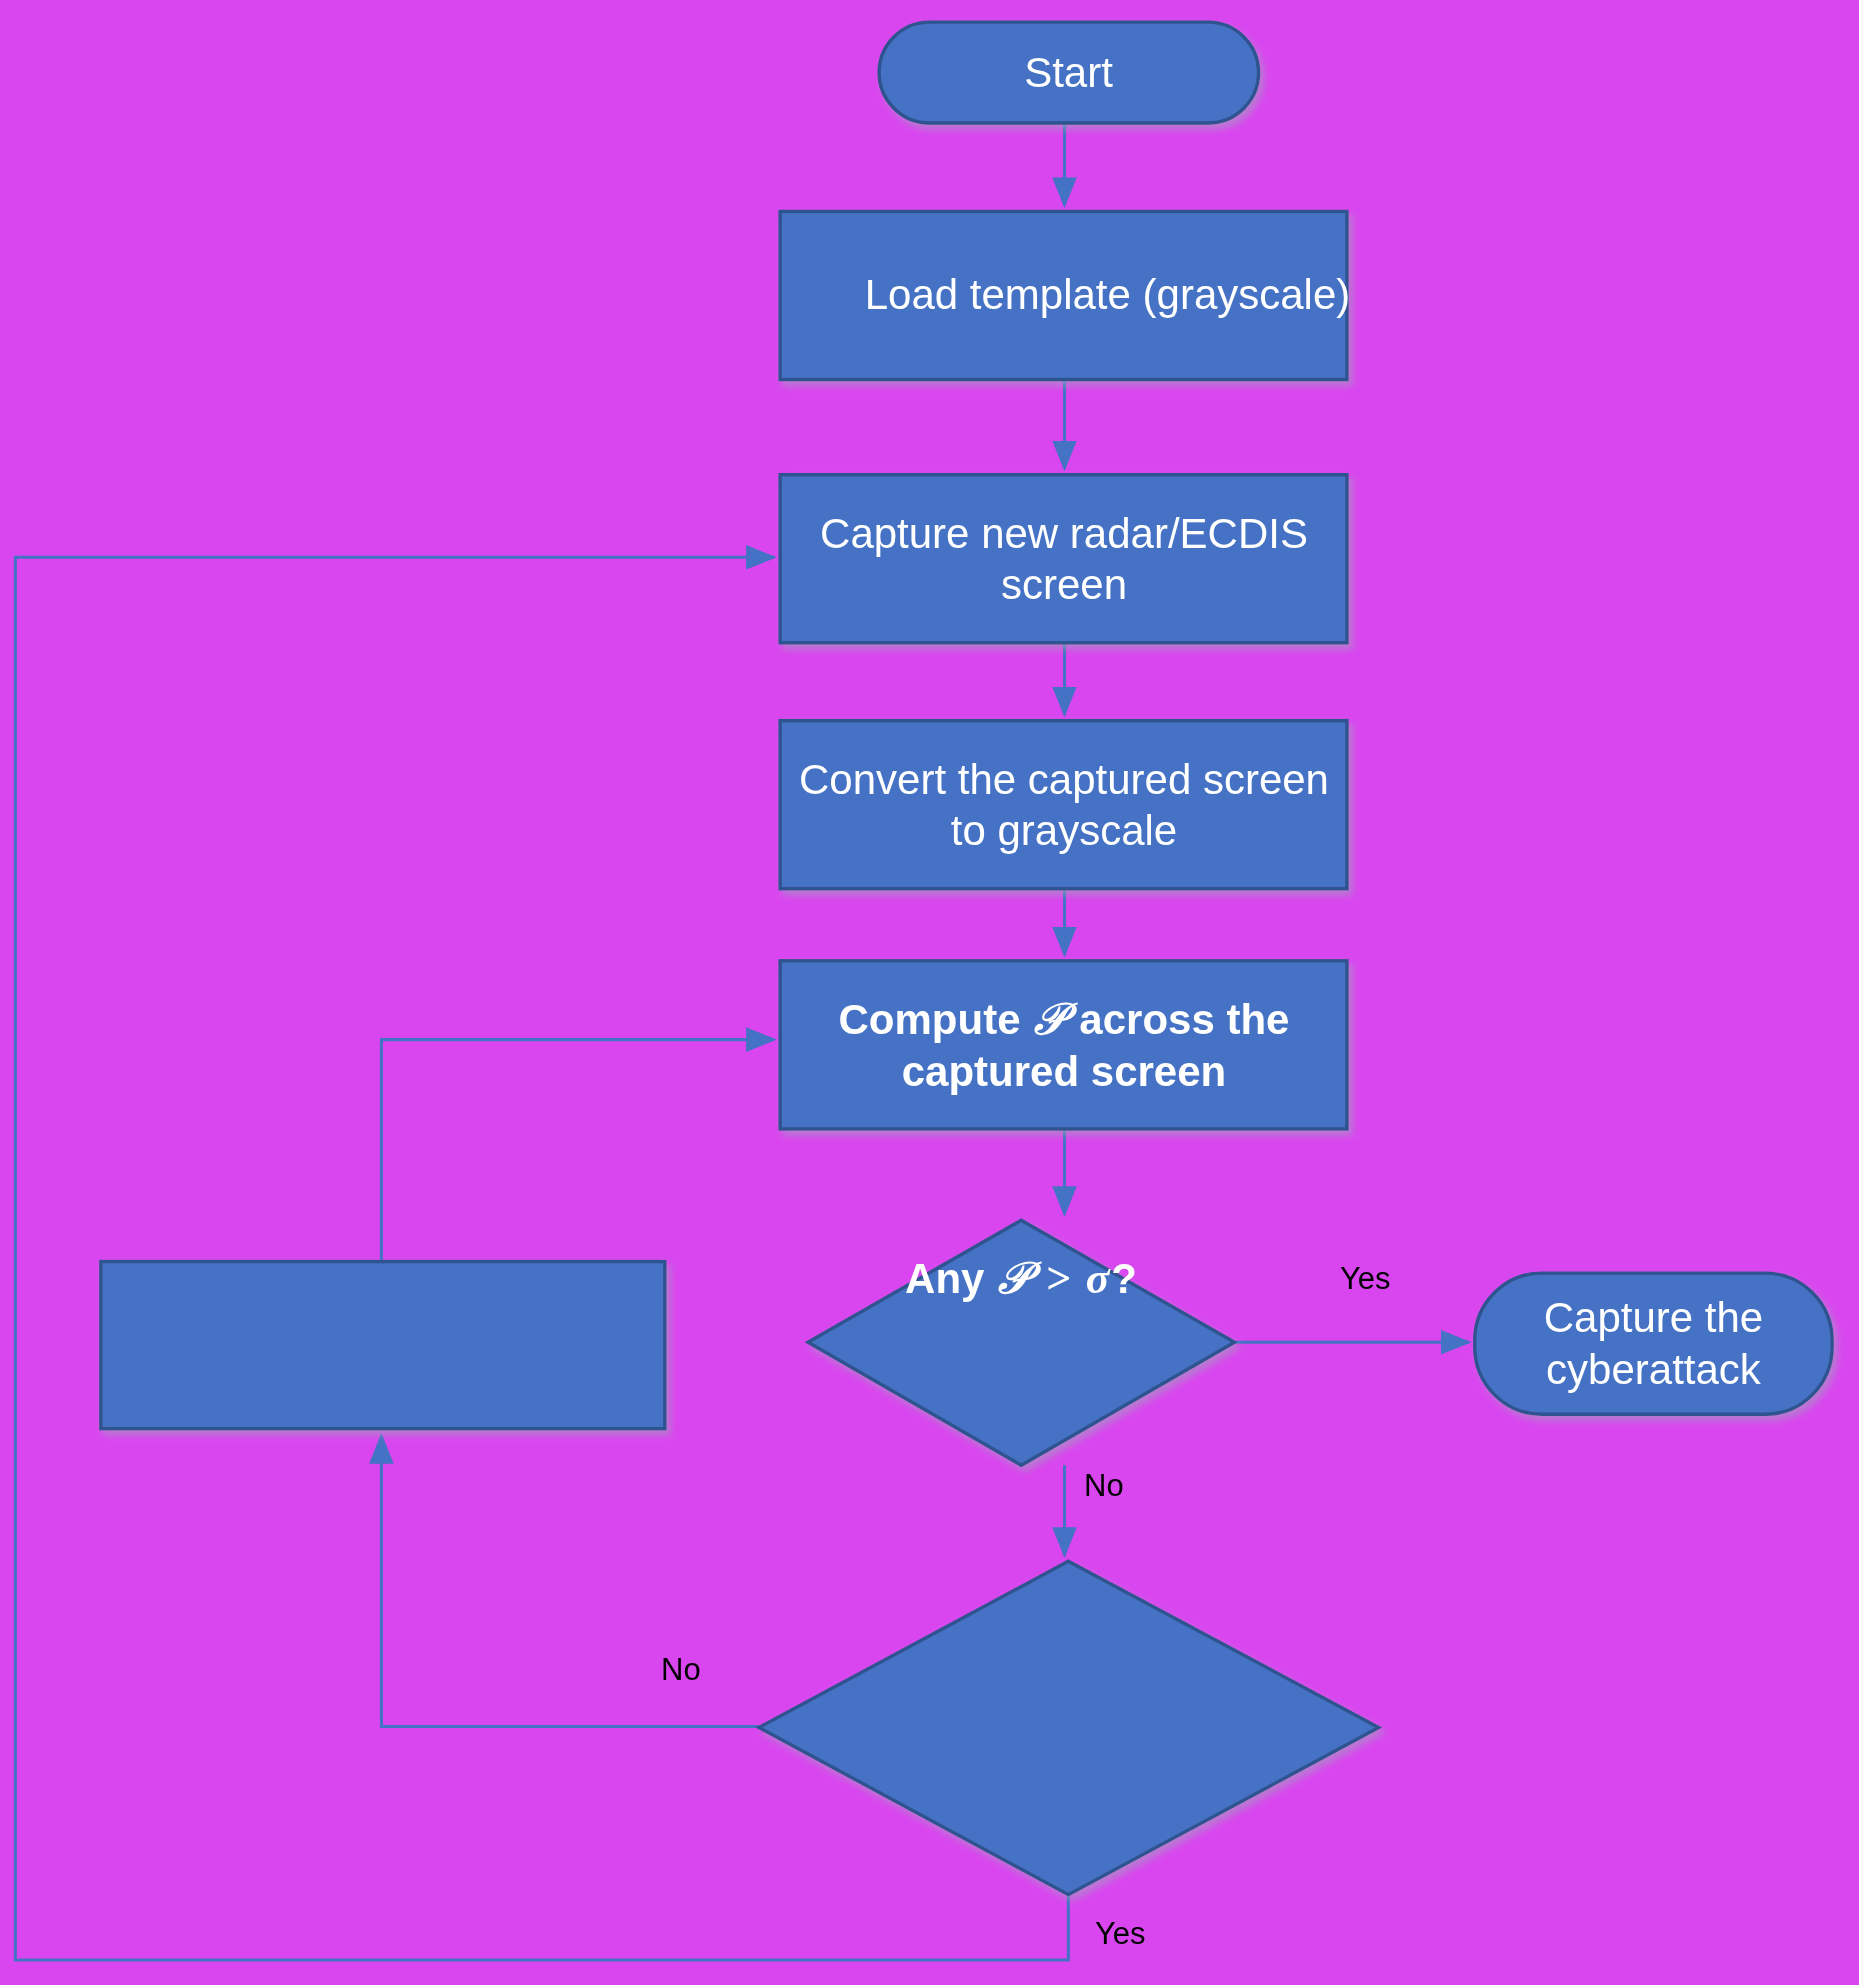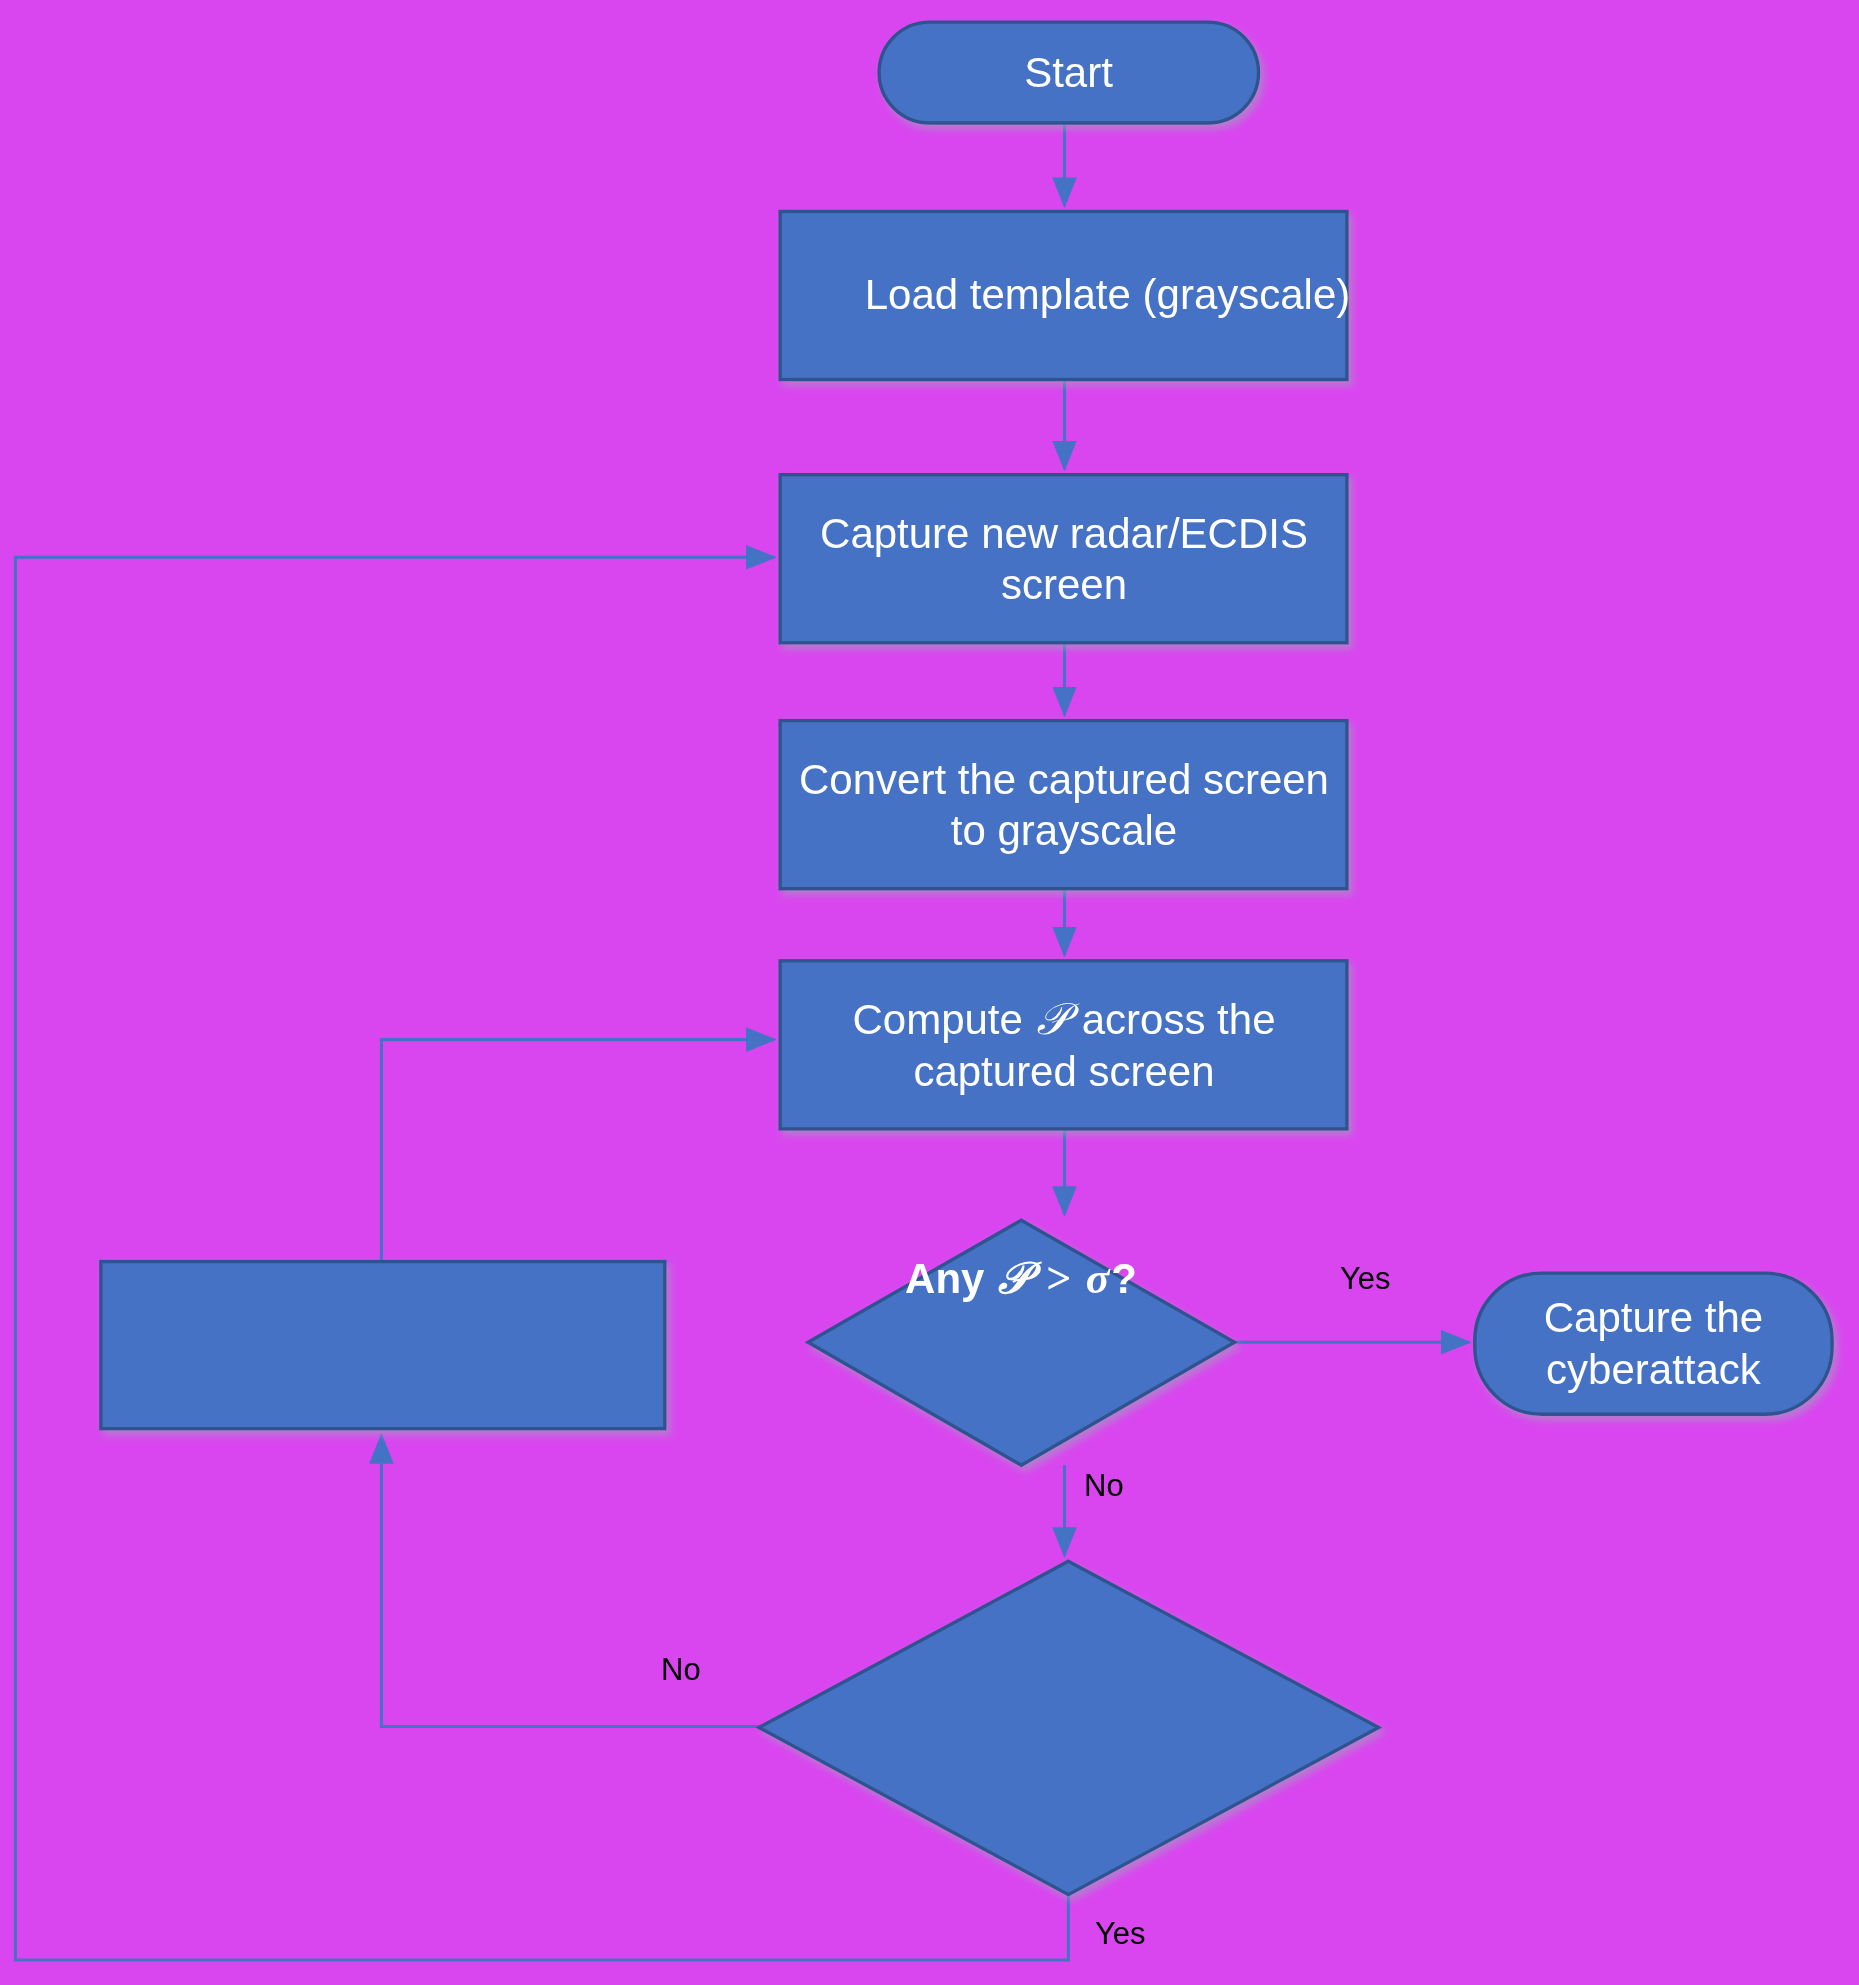--- a/index.html
+++ b/index.html
@@ -126,21 +126,21 @@
   <div class="node-label" style="left:879px; top:22px; width:379px; height:101px;">Start</div>
 
   <div class="node-label" style="left:780px; top:211px; width:567px; height:168px;margin-left:44px;">Load template (grayscale)</div>
 
   <div class="node-label" style="left:790px; top:475px; width:548px; height:168px;">Capture new radar/ECDIS
 screen</div>
 
   <div class="node-label" style="left:790px; top:721px; width:548px; height:168px;">Convert the captured screen
 to grayscale</div>
 
-  <div class="node-label" style="left:790px; top:961px; width:548px; height:168px;">
+  <div class="node-label" style="left:790px; top:961px; width:548px; height:168px;font-weight:bold;">
     <span>Compute&nbsp;<span class="mathcal">𝒫</span>&nbsp;across the<br>captured screen</span>
   </div>
 
   <div class="node-label" style="left:821px; top:1228px; width:400px; height:101px;font-weight:bold;">
     <span>Any&nbsp;<span class="mathcal">𝒫</span>&nbsp;<span class="mathit">&gt;</span>&nbsp;<span class="mathit">σ</span>?</span>
   </div>
 
   <div class="node-label" style="left:1475px; top:1273px; width:357px; height:141px;">Capture the
 cyberattack</div>
 

